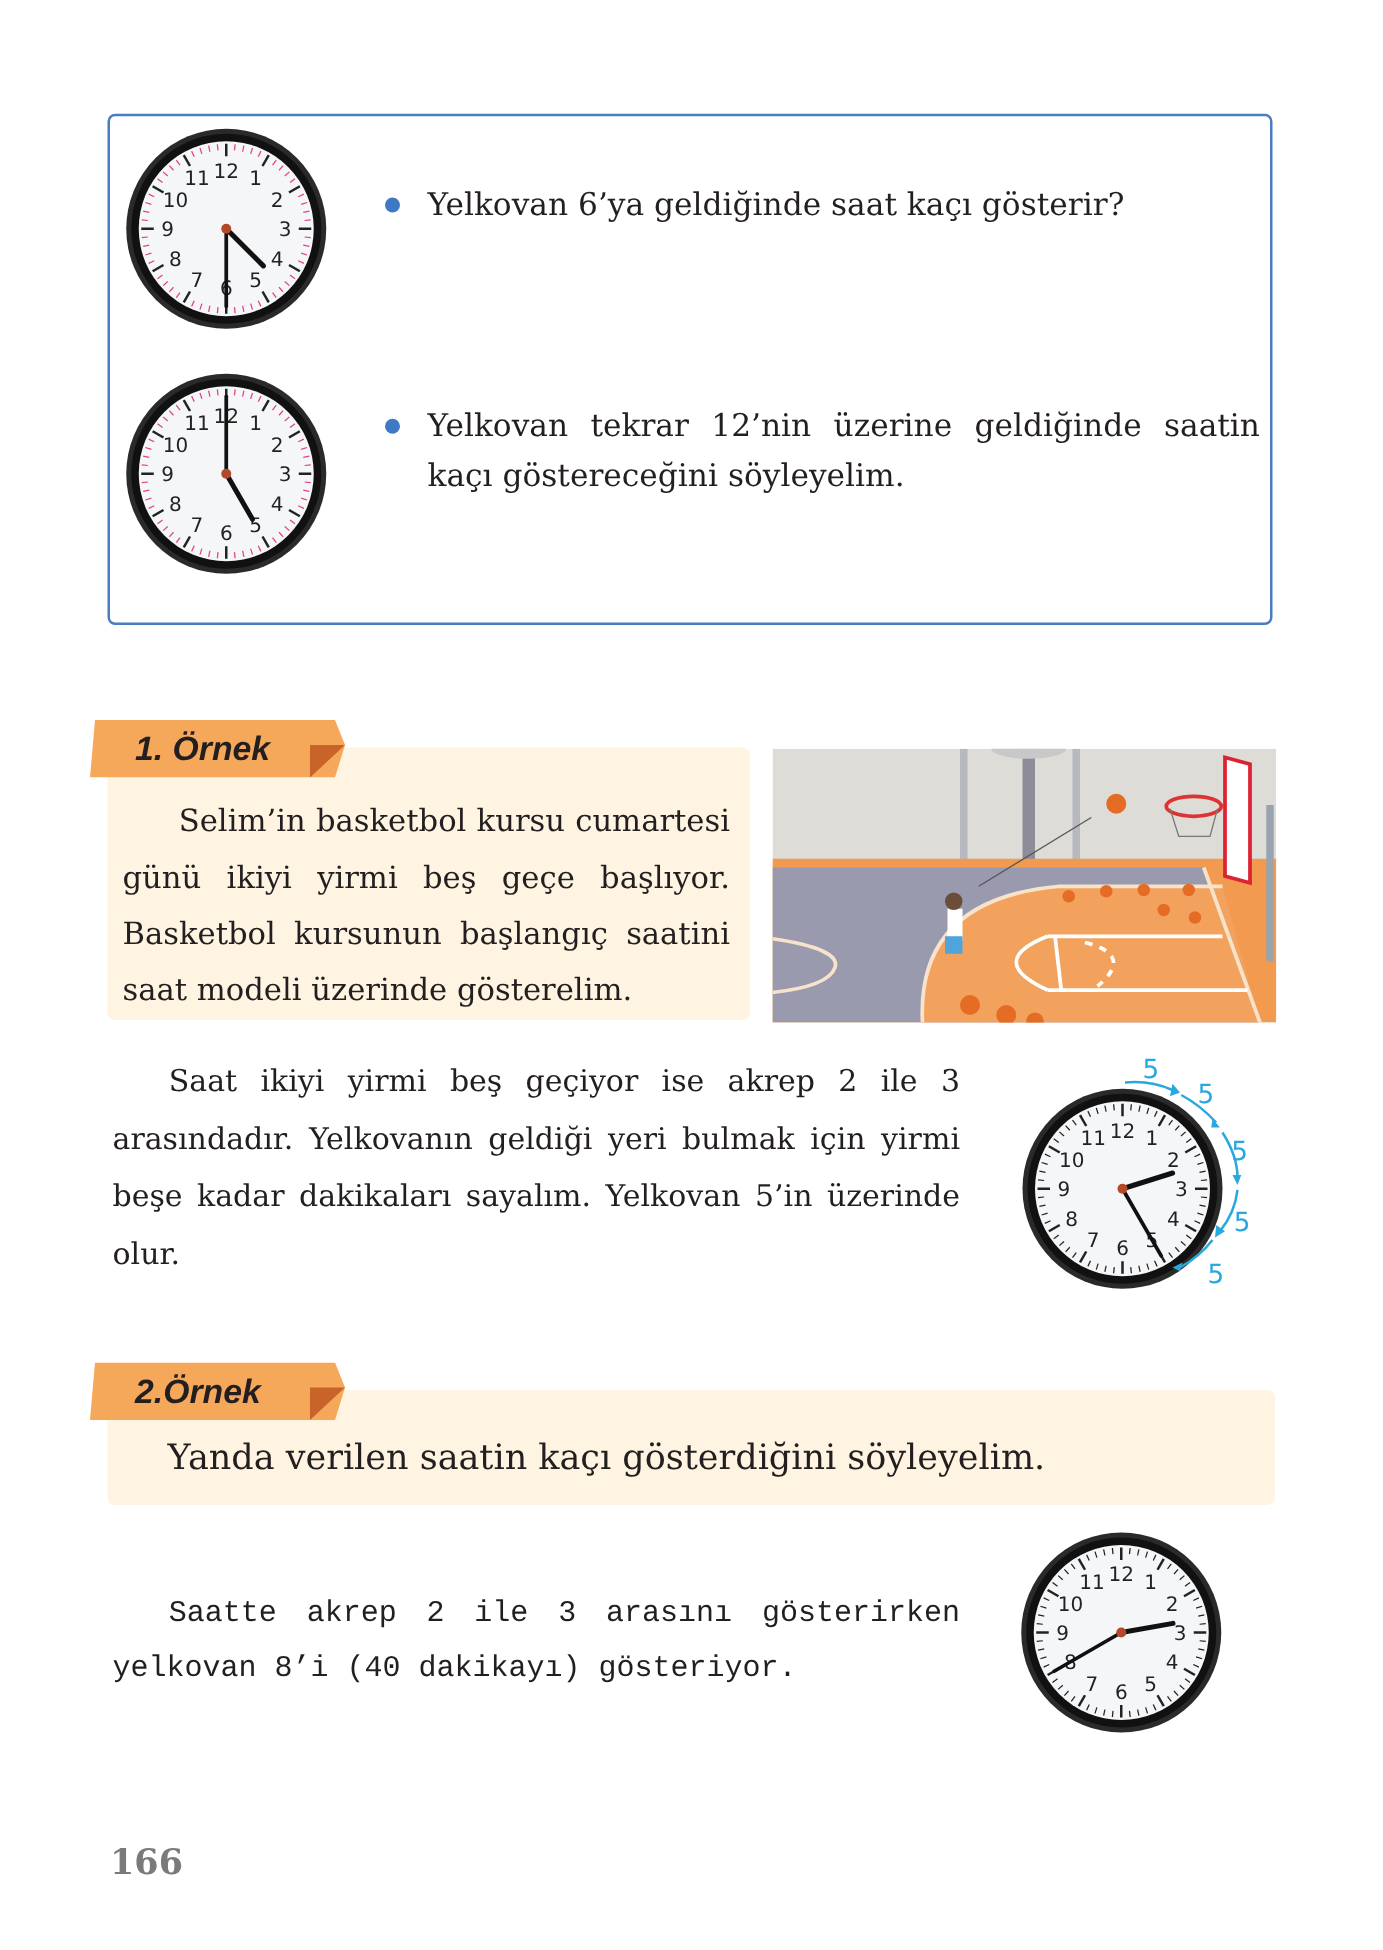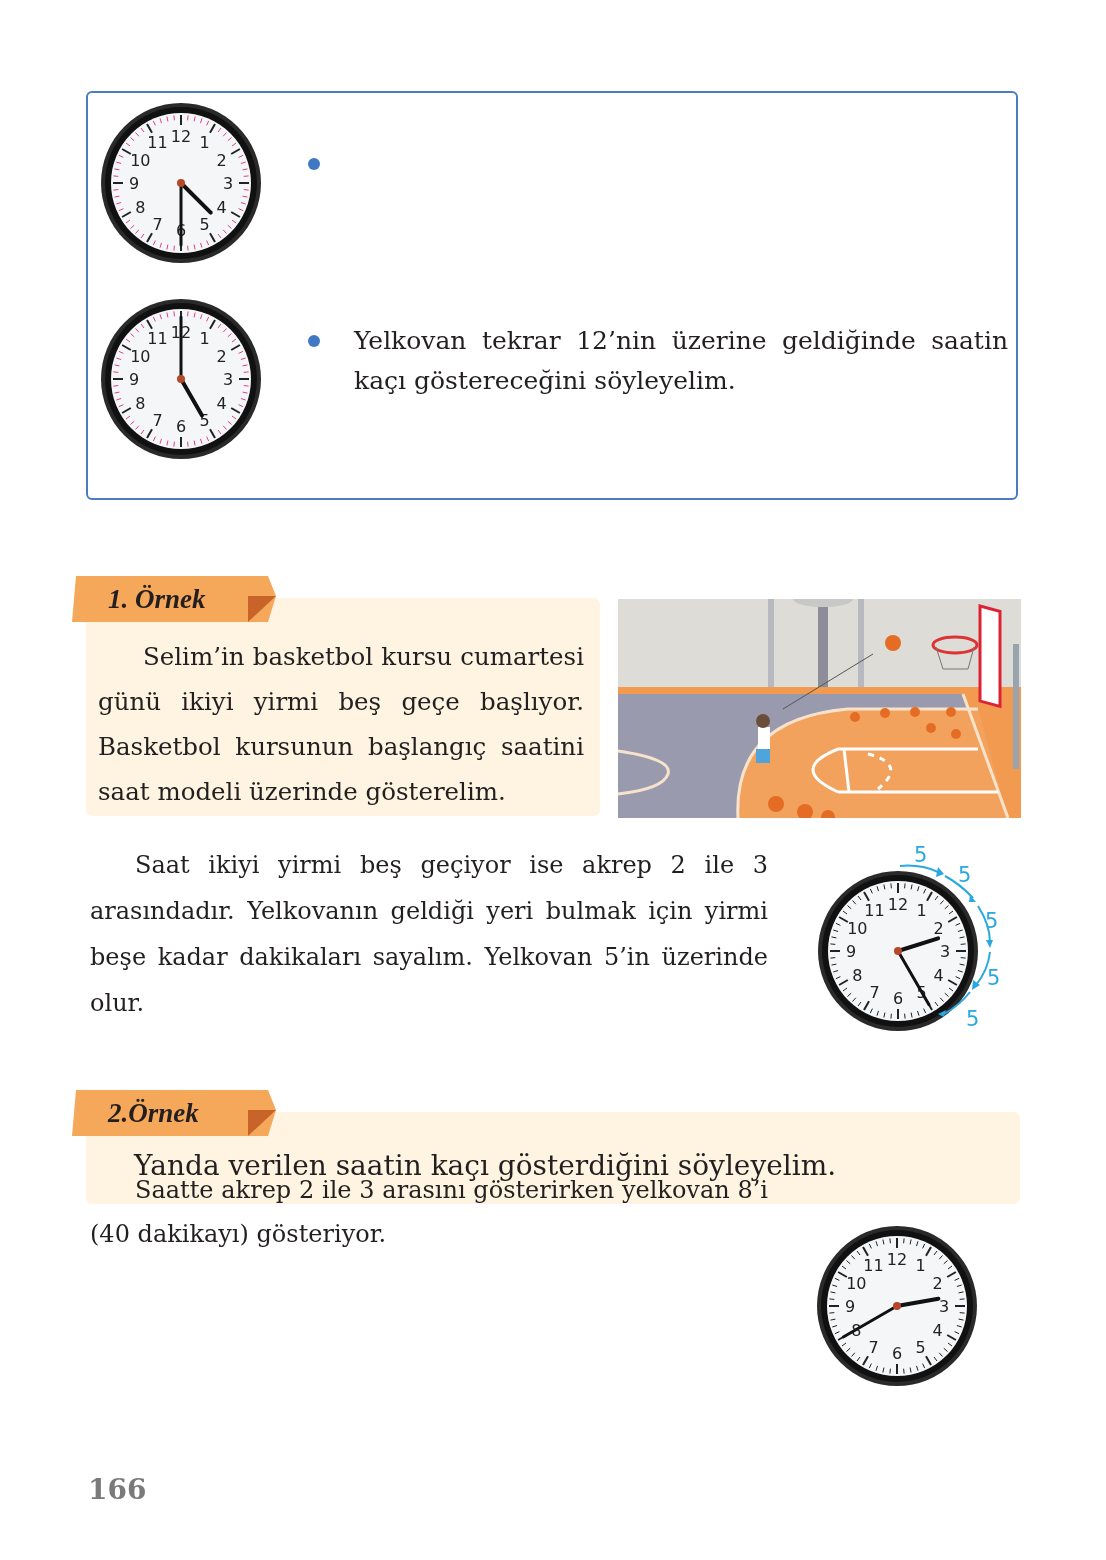--- a/index.html
+++ b/index.html
@@ -3,21 +3,21 @@
 <meta charset="utf-8">
 <style>
   html,body{margin:0;padding:0;background:#fff;}
   body{width:1106px;height:1560px;position:relative;overflow:hidden;font-family:"DejaVu Serif","Liberation Serif",serif;color:#231f20;}
   .abs{position:absolute;}
   .qbox{left:86px;top:91px;width:932px;height:409px;border:2px solid #4a7cc0;border-radius:6px;box-sizing:border-box;}
   .clock{position:absolute;}
   .bullet-row{position:absolute;display:flex;align-items:flex-start;font-size:25px;line-height:40px;}
   .dot{width:12px;height:12px;border-radius:50%;background:#3f79c4;margin-top:14px;margin-right:22px;flex:0 0 auto;}
   .tag{position:absolute;height:46px;}
-  .tag-text{position:absolute;left:26px;top:6px;font-family:Liberation Serif, serif;font-style:italic;font-weight:bold;font-size:27px;color:#231f20;}
+  .tag-text{position:absolute;left:26px;top:6px;font-family:Liberation Sans, sans-serif;font-style:italic;font-weight:bold;font-size:27px;color:#231f20;}
   .cream{position:absolute;background:#fef4e1;border-radius:6px;}
   .para{position:absolute;font-size:24px;line-height:44px;text-align:justify;}
   .para p{margin:4px;}
   .indent{text-indent:45px;}
   .pageno{position:absolute;left:88px;top:1473px;font-family:"DejaVu Serif",serif;font-weight:bold;font-size:28px;color:#7a7a7a;}
 </style>
 </head>
 <body>
 
 <div class="abs qbox"></div>
@@ -97,20 +97,21 @@
     <text x="-47.0" y="6.0" text-anchor="middle" font-family="DejaVu Sans, sans-serif" font-size="16" fill="#222">9</text>
     <text x="-40.7" y="-17.5" text-anchor="middle" font-family="DejaVu Sans, sans-serif" font-size="16" fill="#222">10</text>
     <text x="-23.5" y="-34.7" text-anchor="middle" font-family="DejaVu Sans, sans-serif" font-size="16" fill="#222">11</text>
     <text x="-0.0" y="-41.0" text-anchor="middle" font-family="DejaVu Sans, sans-serif" font-size="16" fill="#222">12</text>
     <line x1="0" y1="0" x2="29.7" y2="29.7" stroke="#111" stroke-width="4" stroke-linecap="round"></line>
     <line x1="0" y1="0" x2="0.0" y2="62.0" stroke="#111" stroke-width="3" stroke-linecap="round"></line>
     <circle r="4" fill="#b5472a"></circle>
   </svg>
 <div class="bullet-row" style="left:308px;top:144px;width:700px;">
   <span class="dot"></span>
+  <span>Yelkovan 6’ya geldiğinde saat kaçı gösterir?</span>
 </div>
 
 <svg class="clock" style="left:98px;top:296px" width="166" height="166" viewBox="-83 -83 166 166" id="clockB">
     <circle r="80" fill="#2a2a2a"></circle>
     <circle r="76" fill="#111"></circle>
     <circle r="70" fill="#f5f6f8"></circle>
     <line x1="0.0" y1="-68.0" x2="0.0" y2="-58.0" stroke="#222" stroke-width="2"></line>
     <line x1="7.1" y1="-67.6" x2="6.6" y2="-62.7" stroke="#e0408a" stroke-width="1"></line>
     <line x1="14.1" y1="-66.5" x2="13.1" y2="-61.6" stroke="#e0408a" stroke-width="1"></line>
     <line x1="21.0" y1="-64.7" x2="19.5" y2="-59.9" stroke="#e0408a" stroke-width="1"></line>
@@ -179,21 +180,21 @@
     <text x="-23.5" y="46.7" text-anchor="middle" font-family="DejaVu Sans, sans-serif" font-size="16" fill="#222">7</text>
     <text x="-40.7" y="29.5" text-anchor="middle" font-family="DejaVu Sans, sans-serif" font-size="16" fill="#222">8</text>
     <text x="-47.0" y="6.0" text-anchor="middle" font-family="DejaVu Sans, sans-serif" font-size="16" fill="#222">9</text>
     <text x="-40.7" y="-17.5" text-anchor="middle" font-family="DejaVu Sans, sans-serif" font-size="16" fill="#222">10</text>
     <text x="-23.5" y="-34.7" text-anchor="middle" font-family="DejaVu Sans, sans-serif" font-size="16" fill="#222">11</text>
     <text x="-0.0" y="-41.0" text-anchor="middle" font-family="DejaVu Sans, sans-serif" font-size="16" fill="#222">12</text>
     <line x1="0" y1="0" x2="21.0" y2="36.4" stroke="#111" stroke-width="4" stroke-linecap="round"></line>
     <line x1="0" y1="0" x2="0.0" y2="-62.0" stroke="#111" stroke-width="3" stroke-linecap="round"></line>
     <circle r="4" fill="#b5472a"></circle>
   </svg>
-<div class="bullet-row" style="left:308px;top:321px;width:700px;text-align:justify;gap:12px;">
+<div class="bullet-row" style="left:308px;top:321px;width:700px;text-align:justify;">
   <span class="dot"></span>
   <span>Yelkovan tekrar 12’nin üzerine geldiğinde saatin kaçı göstereceğini söyleyelim.</span>
 </div>
 
 <div class="cream" style="left:86px;top:598px;width:514px;height:218px;"></div>
 <svg class="tag" style="left:72px;top:576px;" width="206" height="50">
   <polygon points="4,0 196,0 204,20 196,46 0,46" fill="#f6a85a"></polygon>
   <polygon points="176,20 204,20 176,46" fill="#c8642a"></polygon>
 </svg>
 <div class="tag-text" style="left:108px;top:584px;">1. Örnek</div>
@@ -349,21 +350,21 @@
 <div class="cream" style="left:86px;top:1112px;width:934px;height:92px;"></div>
 <svg class="tag" style="left:72px;top:1090px;" width="206" height="50">
   <polygon points="4,0 196,0 204,20 196,46 0,46" fill="#f6a85a"></polygon>
   <polygon points="176,20 204,20 176,46" fill="#c8642a"></polygon>
 </svg>
 <div class="tag-text" style="left:108px;top:1098px;">2.Örnek</div>
 <div class="para" style="left:130px;top:1140px;width:860px;font-size:28px;">
   <p>Yanda verilen saatin kaçı gösterdiğini söyleyelim.</p>
 </div>
 
-<div class="para" style="left:86px;top:1164px;width:686px;font-size:24px;line-height:44px;">
+<div class="para" style="left:86px;top:1266px;width:686px;font-size:24px;line-height:44px;font-family:Liberation Mono, monospace;">
   <p class="indent" style="margin-bottom:6px;">Saatte akrep 2 ile 3 arasını gösterirken yelkovan 8’i (40 dakikayı) gösteriyor.</p>
 </div>
 
 <svg class="clock" style="left:813px;top:1222px" width="168" height="168" viewBox="-84 -84 168 168" id="clockD">
     <circle r="80" fill="#2a2a2a"></circle>
     <circle r="76" fill="#111"></circle>
     <circle r="70" fill="#f5f6f8"></circle>
     <line x1="0.0" y1="-68.0" x2="0.0" y2="-58.0" stroke="#222" stroke-width="2"></line>
     <line x1="7.1" y1="-67.6" x2="6.6" y2="-62.7" stroke="#222" stroke-width="1"></line>
     <line x1="14.1" y1="-66.5" x2="13.1" y2="-61.6" stroke="#222" stroke-width="1"></line>

